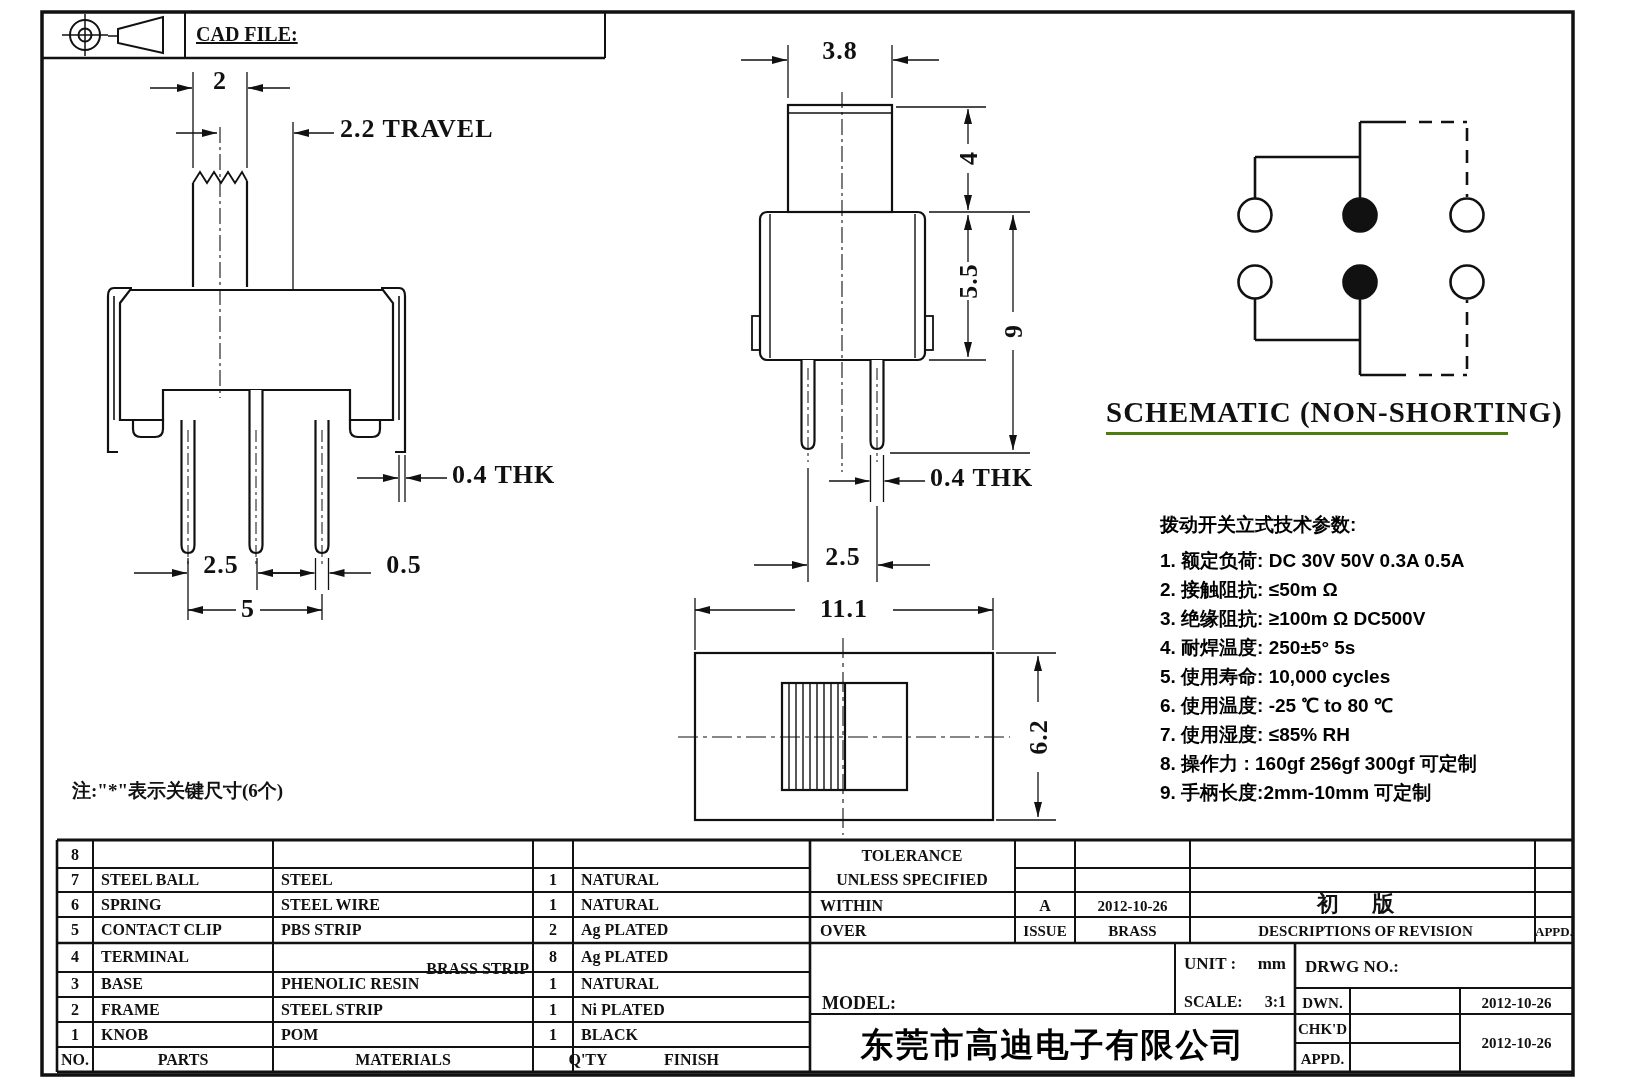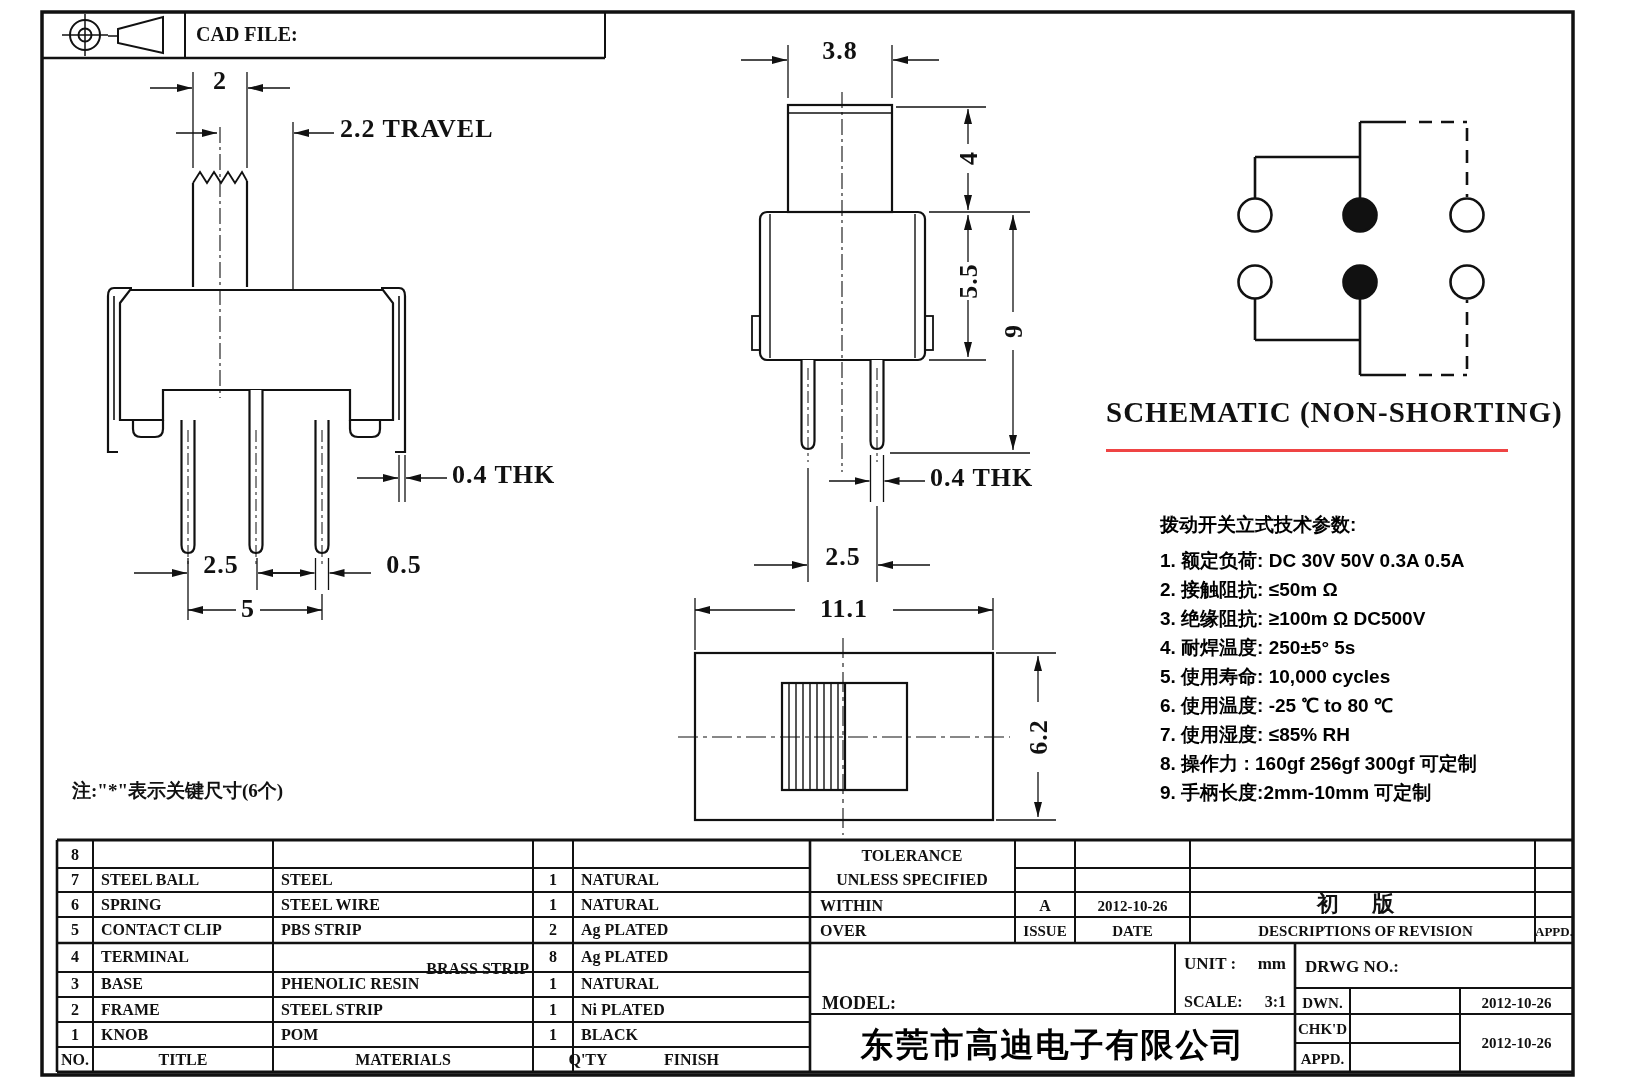--- a/index.html
+++ b/index.html
@@ -4,23 +4,23 @@
 <style>
   html,body{margin:0;padding:0;background:#fff;}
   #sheet{position:relative;width:1630px;height:1087px;background:#fff;overflow:hidden;
          font-family:"Liberation Serif",serif;color:#111;}
   #linework{position:absolute;left:0;top:0;}
   .txt{position:absolute;white-space:nowrap;}
   .dim{font-size:26px;font-weight:600;letter-spacing:1px;}
   .dim.ctr{text-align:center;}
   .dim.bgw{background:#fff;padding:0 5px;}
   .rot{width:60px;height:30px;text-align:center;transform:rotate(-90deg);}
-  .cadlbl{font-size:20px;font-weight:700;}
+  .cadlbl{font-size:20px;font-weight:700;text-decoration:underline;}
   .schem-title{font-size:29px;font-weight:700;text-align:center;
-               border-bottom:3px solid #ef4444;padding-bottom:20px;letter-spacing:1px;}
+               border-bottom:3px solid #4d7c0f;padding-bottom:3px;letter-spacing:1px;}
   .note{font-size:19px;font-weight:700;}
   .specs{position:absolute;left:1160px;top:512px;width:440px;
          font-family:"Liberation Sans",sans-serif;font-weight:700;font-size:19px;color:#000;}
   .specs .spec-title{margin-bottom:8px;}
   .specs .spec-item{line-height:29px;}
   .tcell{position:absolute;font-weight:700;font-size:16px;line-height:22px;height:22px;overflow:hidden;}
   .c{text-align:center;}
   .small{font-size:15px;}
   .tiny{font-size:13px;}
   .kv{position:absolute;display:flex;gap:22px;font-weight:700;font-size:20px;}
@@ -301,34 +301,34 @@
 <div class="tcell" style="left:101px;top:999px;width:170px;">FRAME</div>
 <div class="tcell" style="left:281px;top:999px;width:248px;">STEEL STRIP</div>
 <div class="tcell c" style="left:533px;top:999px;width:40px;">1</div>
 <div class="tcell" style="left:581px;top:999px;width:225px;">Ni PLATED</div>
 <div class="tcell c" style="left:57px;top:1024px;width:36px;">1</div>
 <div class="tcell" style="left:101px;top:1024px;width:170px;">KNOB</div>
 <div class="tcell" style="left:281px;top:1024px;width:248px;">POM</div>
 <div class="tcell c" style="left:533px;top:1024px;width:40px;">1</div>
 <div class="tcell" style="left:581px;top:1024px;width:225px;">BLACK</div>
 <div class="tcell c" style="left:57px;top:1049px;width:36px;">NO.</div>
-<div class="tcell c" style="left:93px;top:1049px;width:180px;">TITLE</div>
+<div class="tcell c" style="left:93px;top:1049px;width:180px;">PARTS</div>
 <div class="tcell c" style="left:273px;top:1049px;width:260px;">MATERIALS</div>
 <div class="tcell c" style="left:564px;top:1049px;width:48px;">Q'TY</div>
 <div class="tcell c" style="left:573px;top:1049px;width:237px;">FINISH</div>
 
 <div class="tcell c" style="left:812px;top:845px;width:200px;">TOLERANCE</div>
 <div class="tcell c" style="left:812px;top:869px;width:200px;">UNLESS  SPECIFIED</div>
 <div class="tcell" style="left:820px;top:895px;width:180px;">WITHIN</div>
 <div class="tcell" style="left:820px;top:920px;width:180px;">OVER</div>
 <div class="tcell c" style="left:1015px;top:895px;width:60px;">A</div>
 <div class="tcell c small" style="left:1075px;top:895px;width:115px;">2012-10-26</div>
 <div class="tcell c rev" style="left:1190px;top:893px;width:345px;">初 版</div>
 <div class="tcell c small" style="left:1015px;top:920px;width:60px;">ISSUE</div>
-<div class="tcell c small" style="left:1075px;top:920px;width:115px;">DATE</div>
+<div class="tcell c small" style="left:1075px;top:920px;width:115px;">BRASS</div>
 <div class="tcell c small" style="left:1190px;top:920px;width:351px;">DESCRIPTIONS  OF  REVISION</div>
 <div class="tcell c tiny" style="left:1533px;top:921px;width:42px;">APPD.</div>
 
 <div class="kv sp" style="left:1184px;top:954px;width:102px;font-size:17px;">
   <span>UNIT :</span>
   <span>mm</span>
 </div>
 <div class="tcell" style="left:1305px;top:956px;width:260px;font-size:17px;">DRWG  NO.:</div>
 <div class="tcell" style="left:822px;top:992px;width:200px;font-size:18px;">MODEL:</div>
 <div class="kv sp" style="left:1184px;top:993px;width:102px;font-size:16px;">

